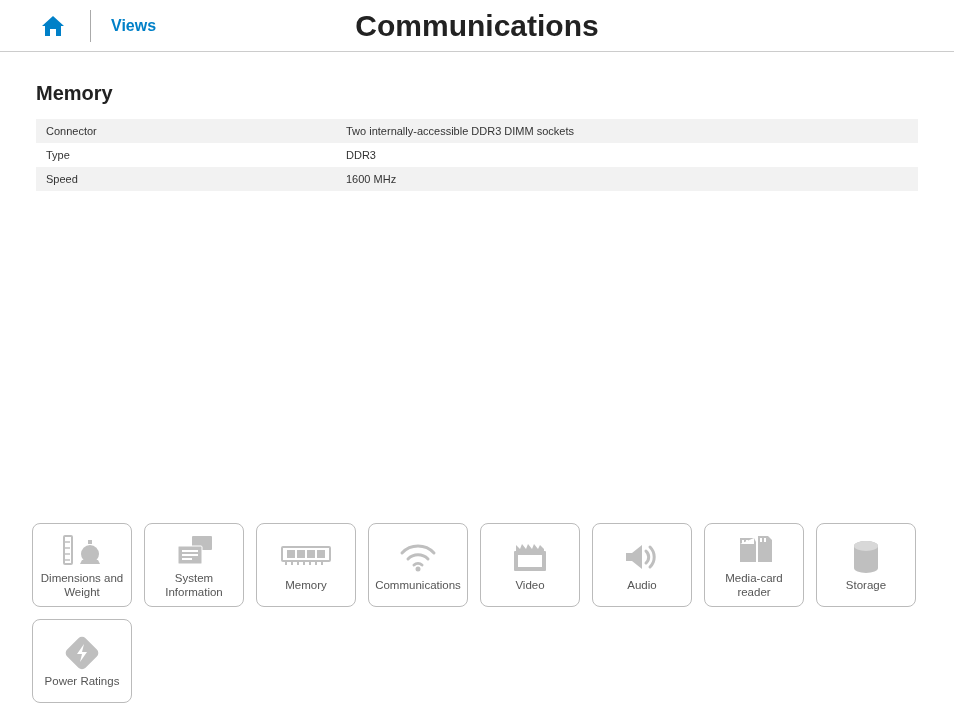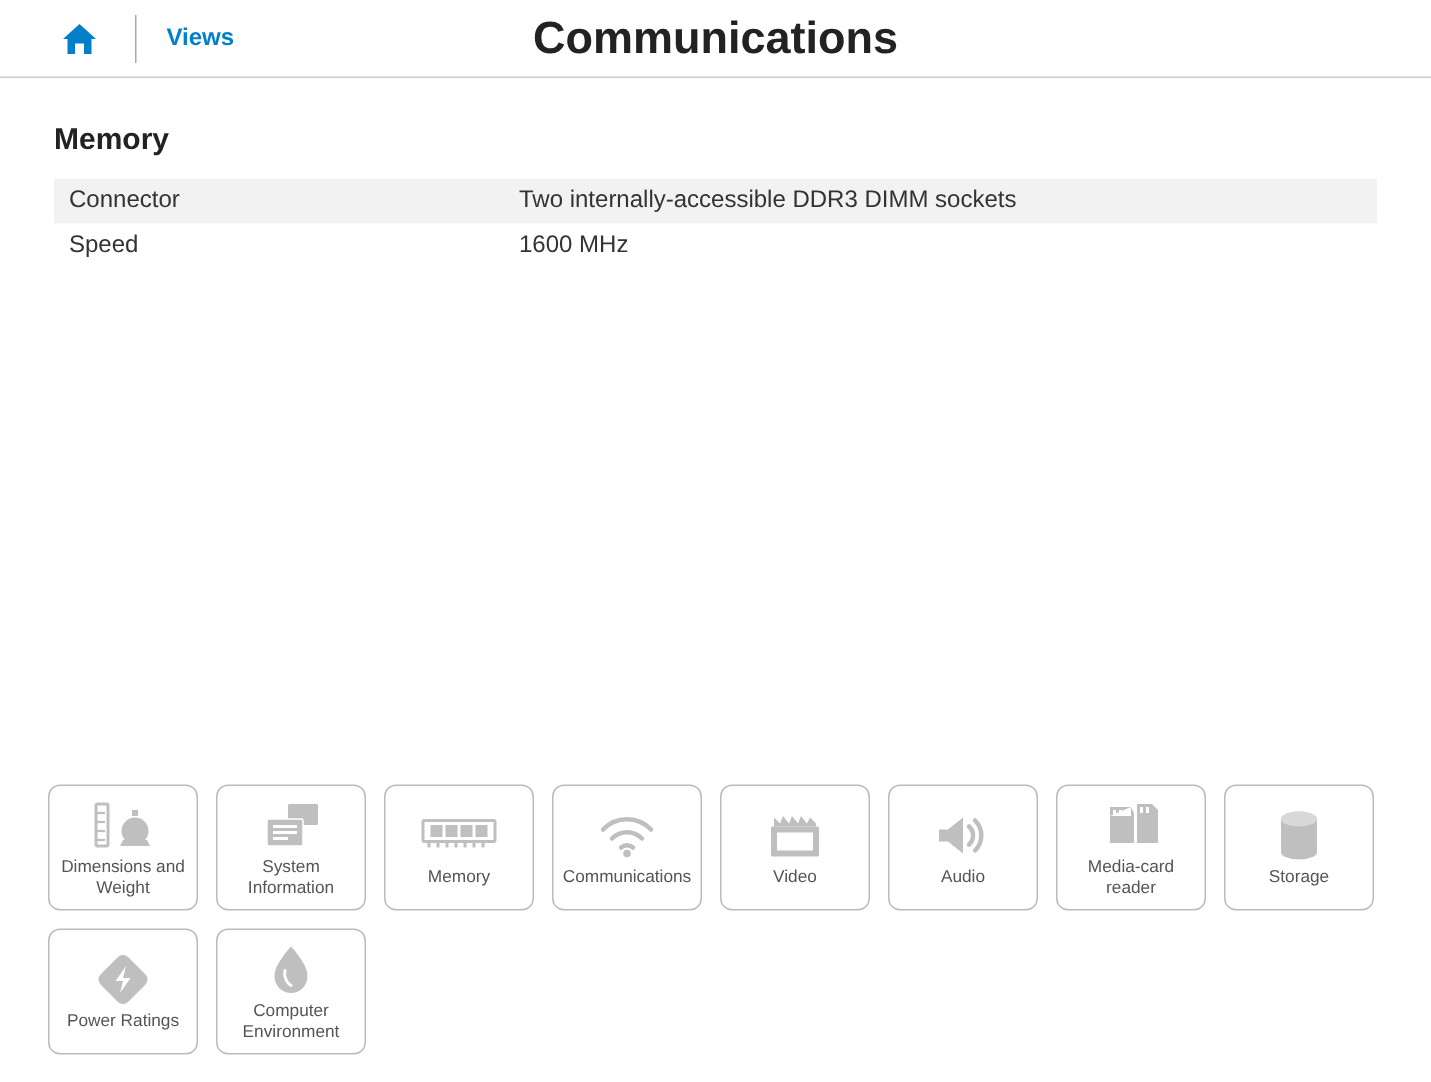--- a/index.html
+++ b/index.html
@@ -51,21 +51,21 @@
   }
   .section-title {
     font-size: 20px;
     font-weight: 700;
     color: #222;
     margin-bottom: 14px;
   }
   .spec-table {
     width: 100%;
     border-collapse: collapse;
-    font-size: 16px;
+    font-size: 11px;
   }
   .spec-table tr:nth-child(odd) {
     background: #f2f2f2;
   }
   .spec-table tr:nth-child(even) {
     background: #fff;
   }
   .spec-table td {
     padding: 6px 10px;
     vertical-align: top;
@@ -127,20 +127,24 @@
   <span class="page-title">Communications</span>
 </div>
 
 <div class="content">
   <div class="section-title">Memory</div>
   <table class="spec-table">
     <tbody id="spec-rows">
         <tr>
           <td class="label">Connector</td>
           <td>Two internally-accessible DDR3 DIMM sockets</td>
+        </tr>
+        <tr>
+          <td class="label">Type</td>
+          <td>DDR3</td>
         </tr>
         <tr>
           <td class="label">Speed</td>
           <td>1600 MHz</td>
         </tr>
       </tbody>
   </table>
 </div>
 
 <div class="bottom-nav" id="bottom-nav">
@@ -247,22 +251,13 @@
     </div>
     <div class="nav-card">
       <div class="icon-wrap">
         <svg width="34" height="34" viewBox="0 0 34 34" fill="#bfbfbf">
           <rect x="4" y="4" width="26" height="26" rx="5" transform="rotate(45 17 17)"></rect>
           <path d="M19 8 L12 18 L17 18 L15 26 L22 16 L17 16 Z" fill="#fff"></path>
         </svg>
       </div>
       <div class="label">Power Ratings</div>
     </div>
-    <div class="nav-card">
-      <div class="icon-wrap">
-        <svg width="26" height="34" viewBox="0 0 26 34" fill="#bfbfbf">
-          <path d="M13 2 C6 10 2 16 2 22 A11 11 0 0 0 24 22 C24 16 20 10 13 2 Z"></path>
-          <path d="M13 28 C10 26 8 22 9 18" fill="none" stroke="#fff" stroke-width="2" stroke-linecap="round"></path>
-        </svg>
-      </div>
-      <div class="label">Computer Environment</div>
-    </div>
   </div>
 
 </body></html>

